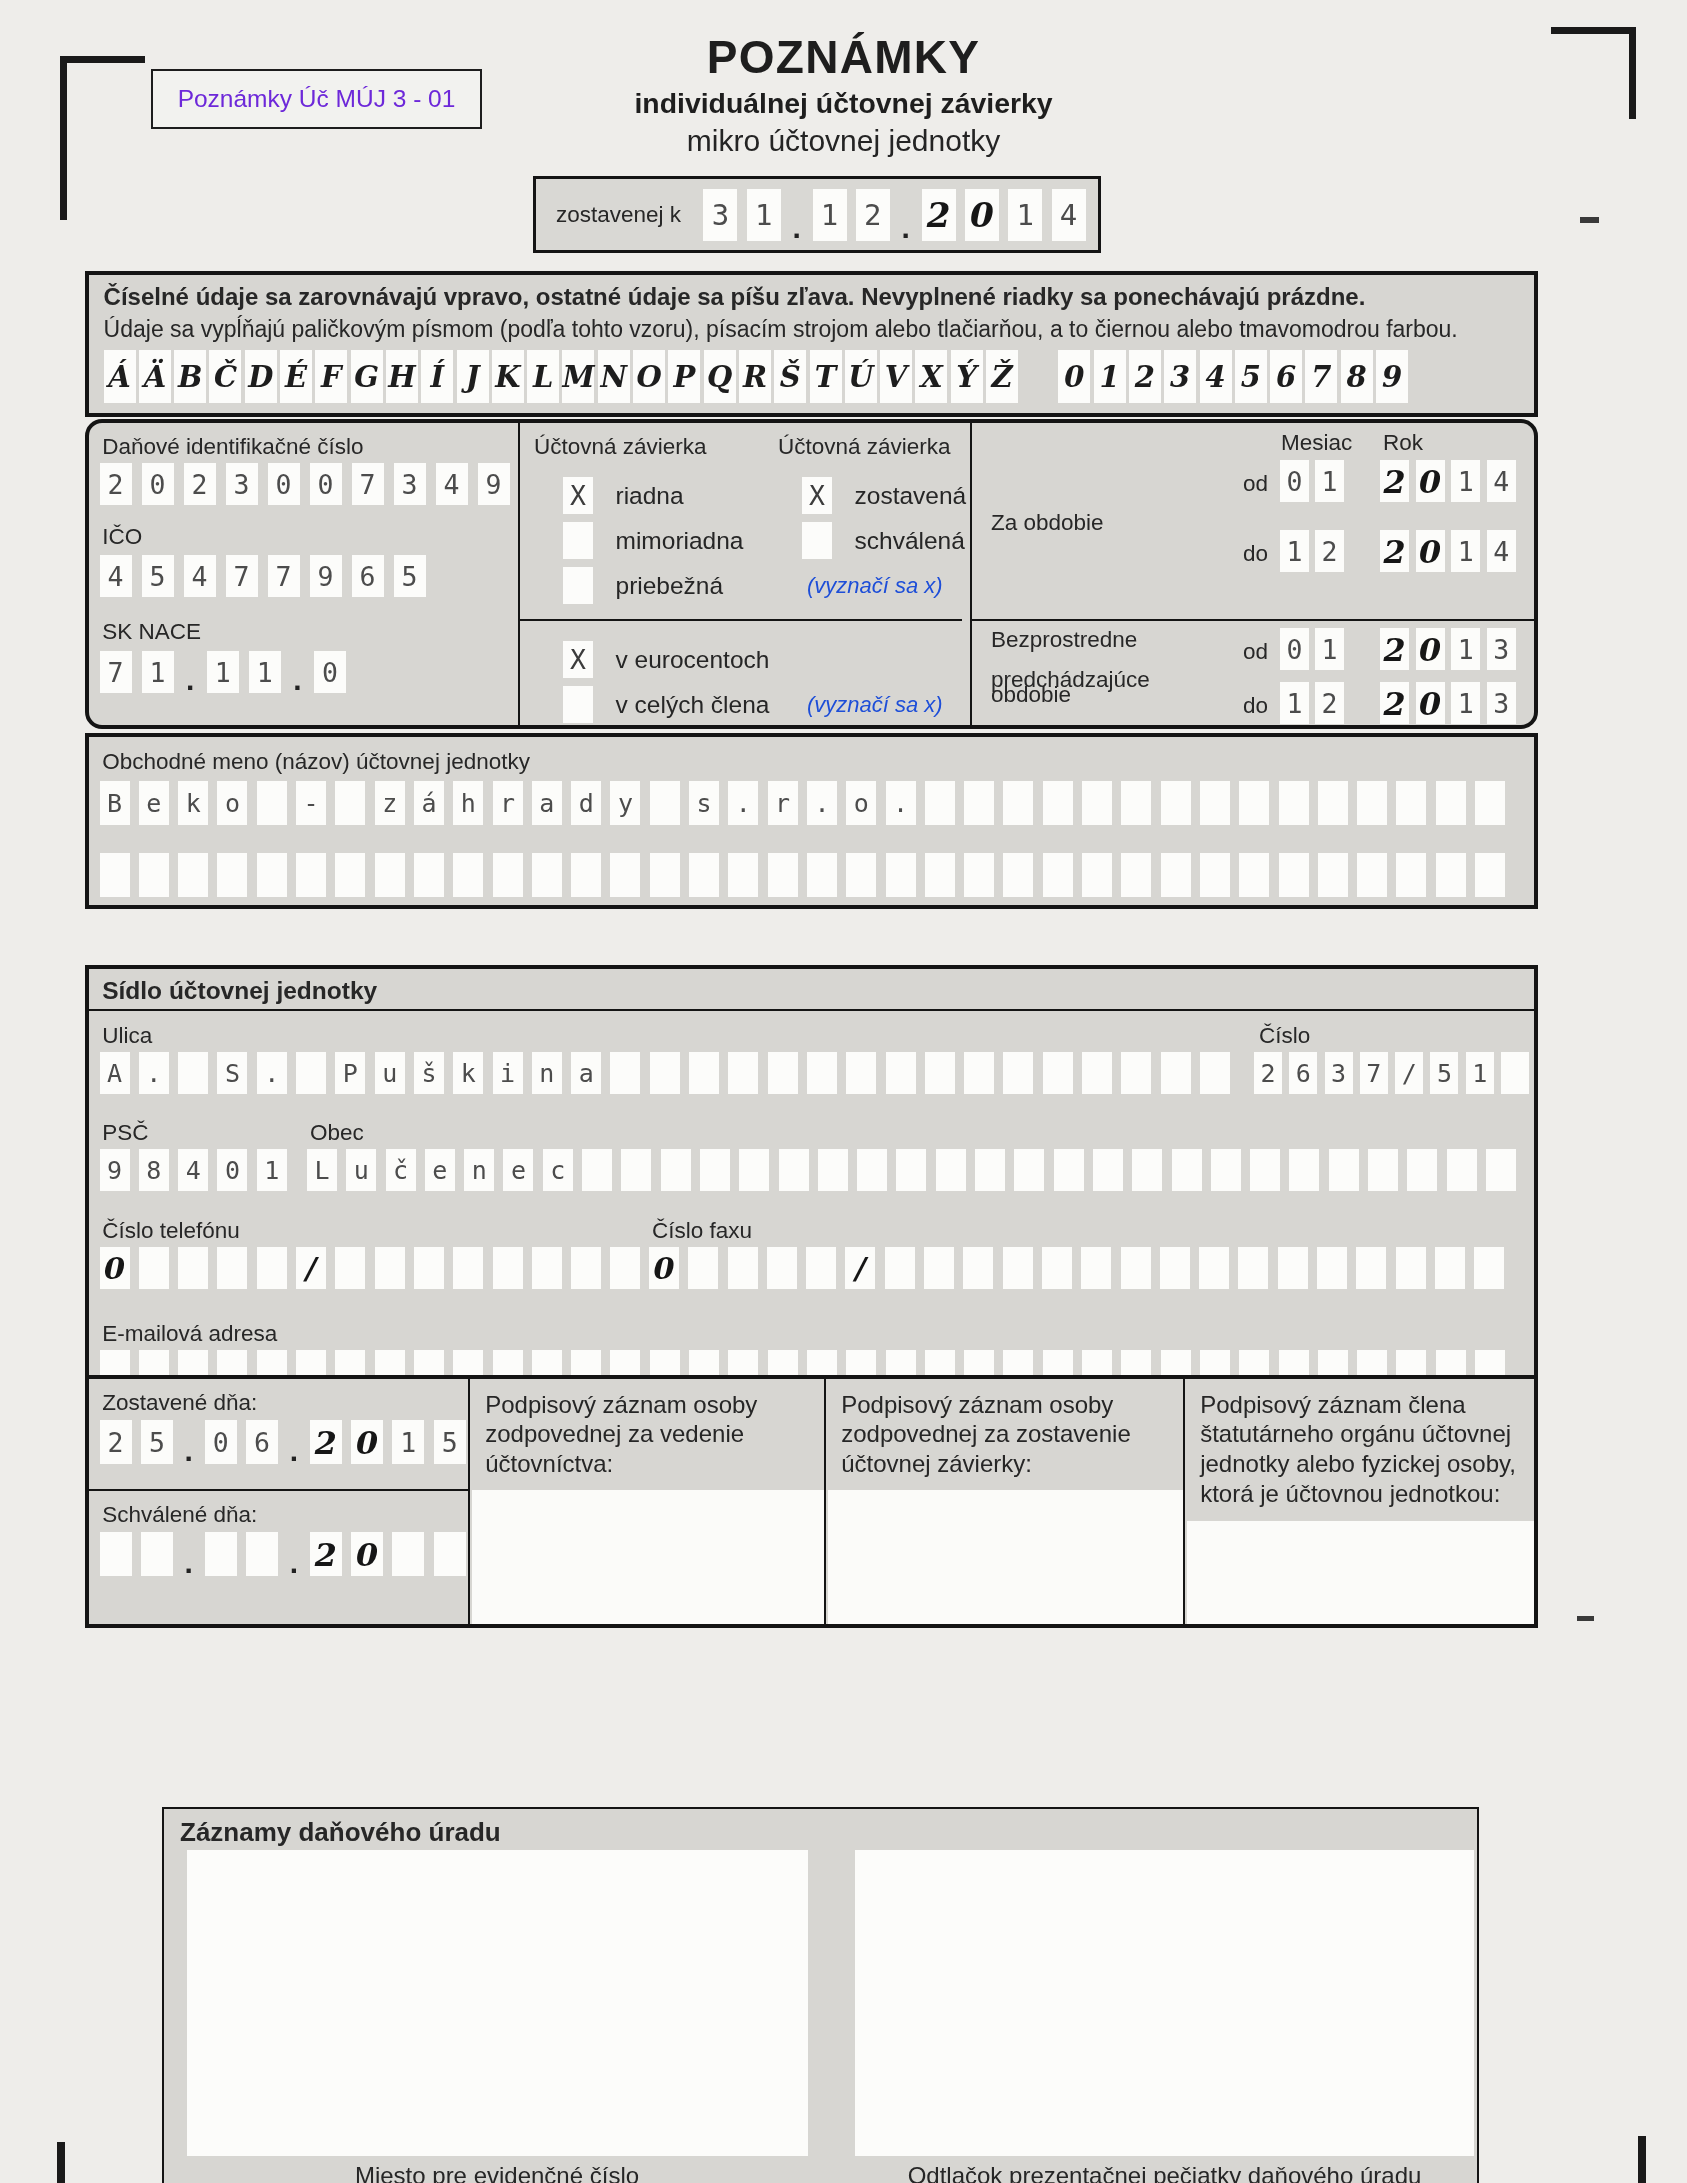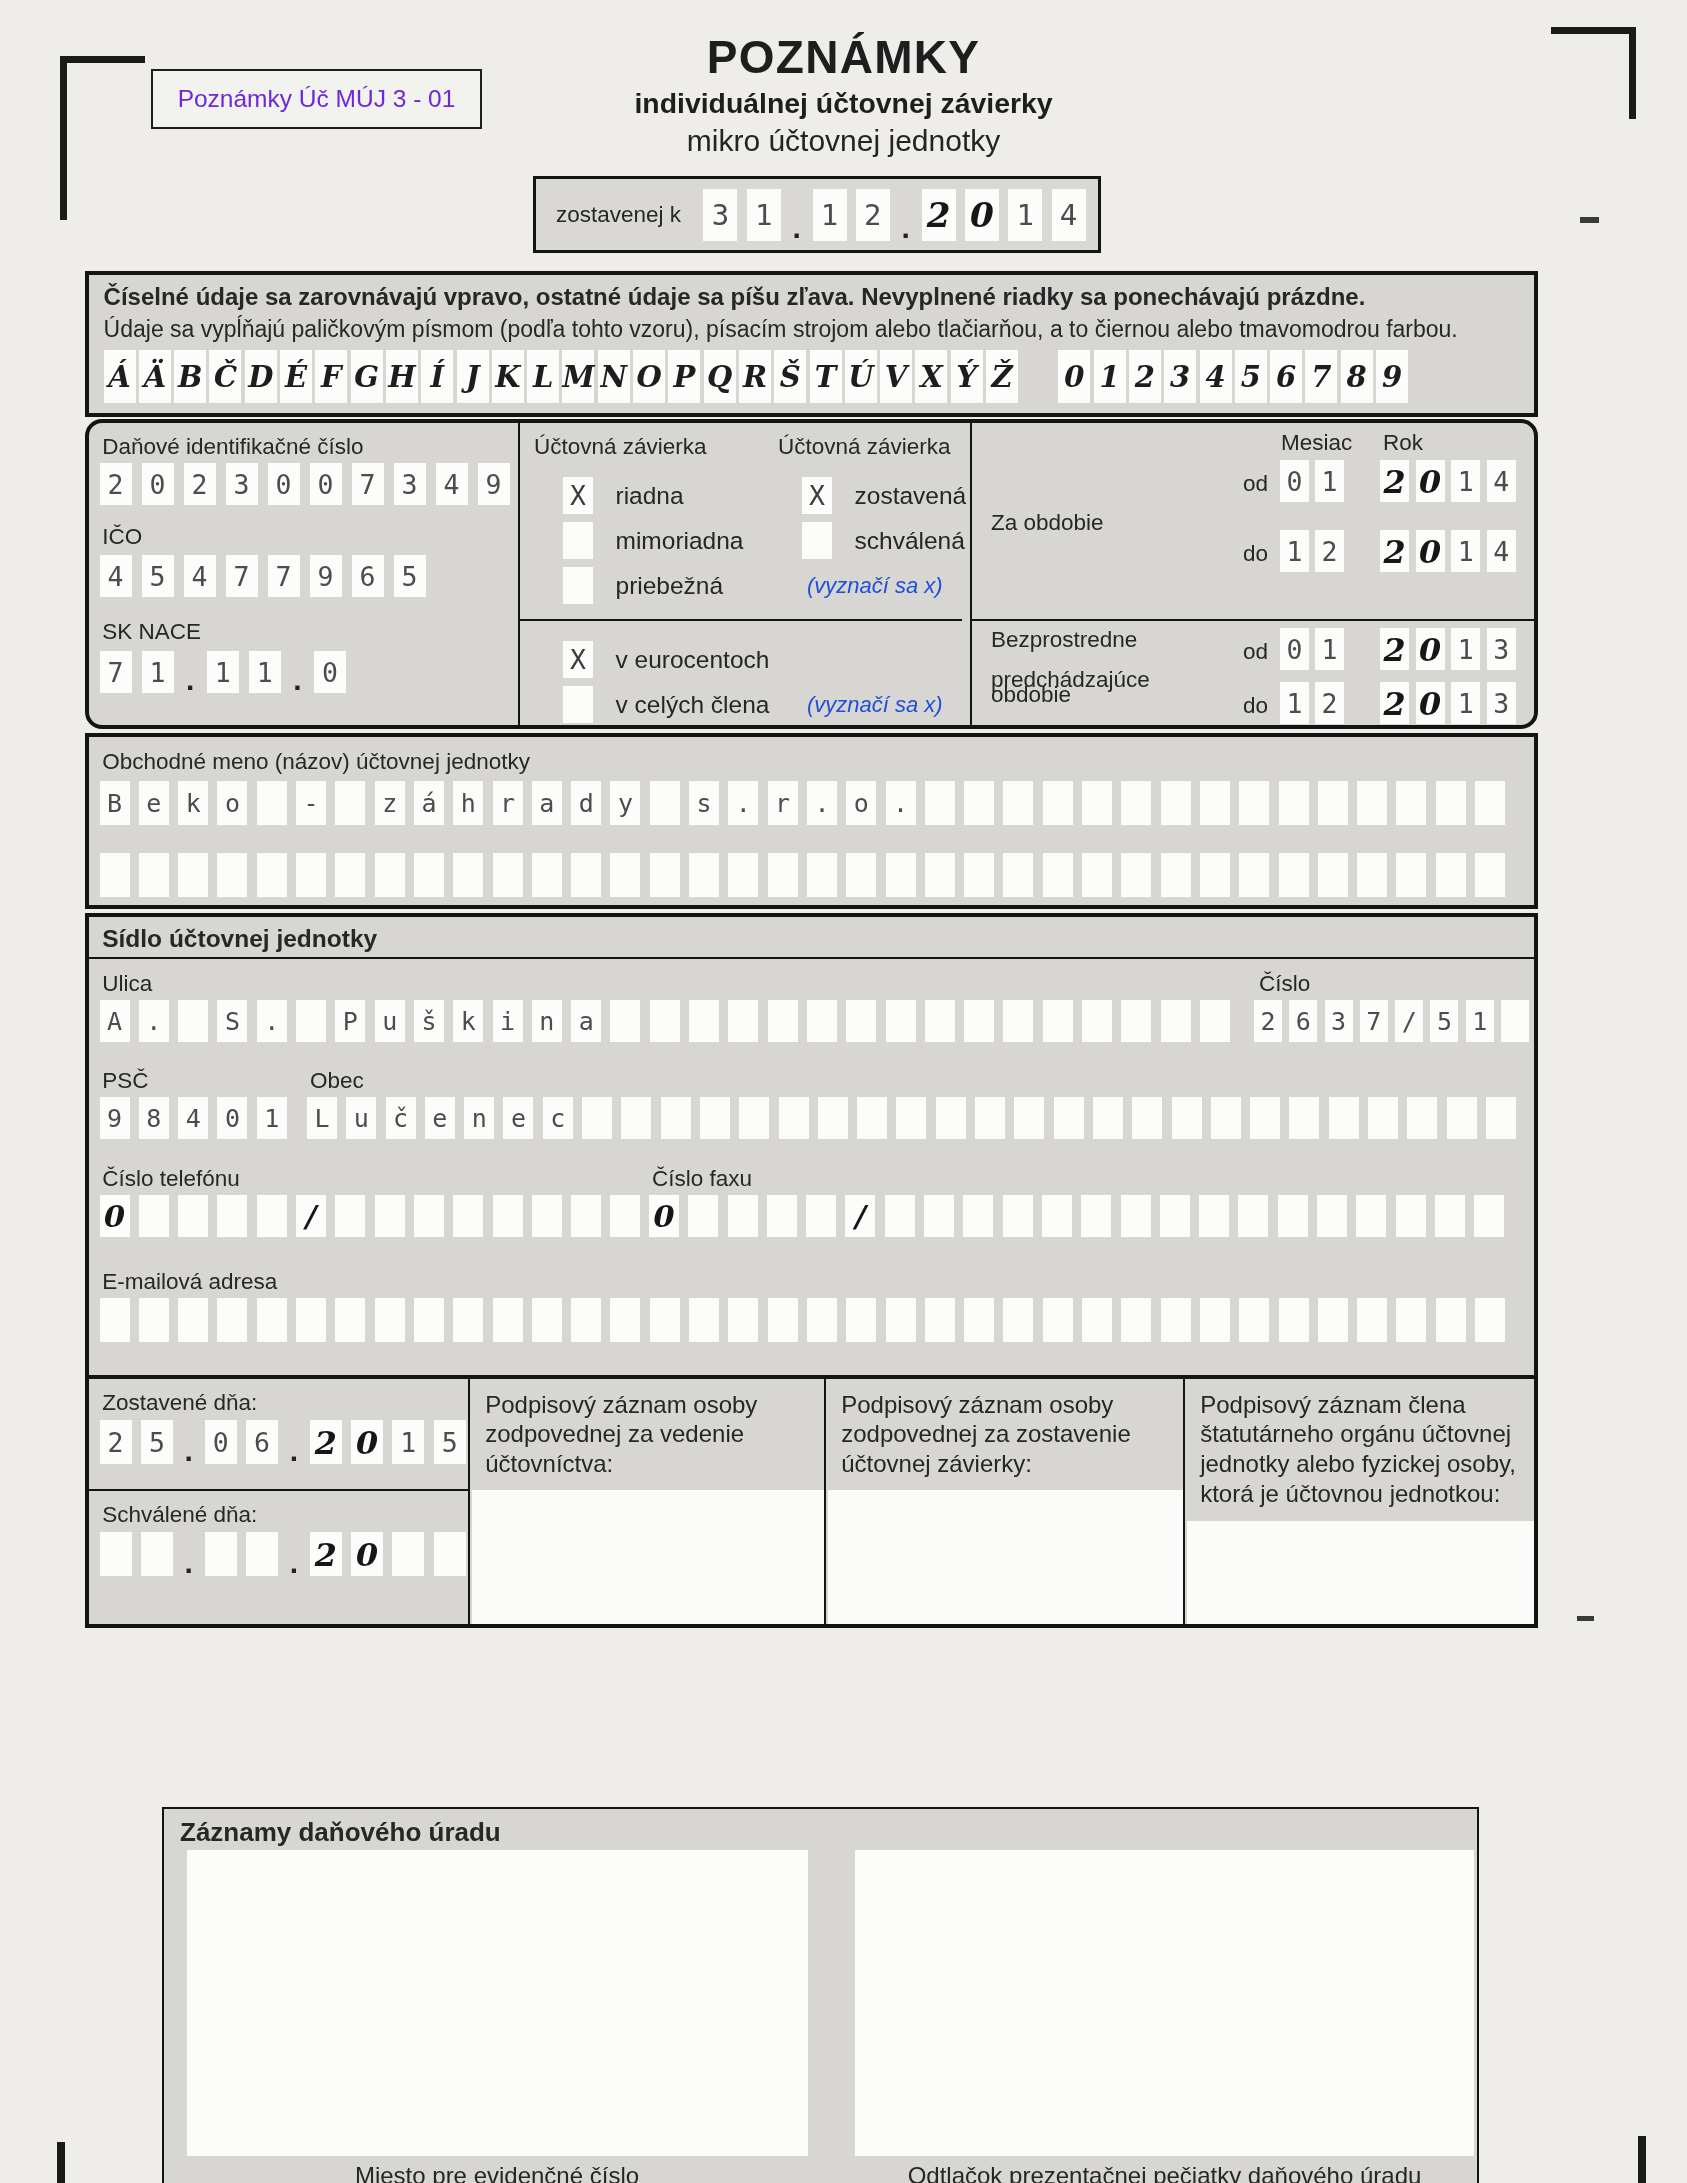--- a/index.html
+++ b/index.html
@@ -372,21 +372,21 @@
         <span class="cell"></span>
         <span class="cell"></span>
         <span class="cell"></span>
         <span class="cell"></span>
         <span class="cell"></span>
         <span class="cell"></span>
         <span class="cell"></span>
       </div>
   </div>
 
-  <div class="block" style="top:913px;height:532px;text-decoration:underline;">
+  <div class="block" style="top:965px;height:532px;text-decoration:underline;">
     <div class="abs lbl b" style="left:13.2px;top:8px;">Sídlo účtovnej jednotky</div>
     <div class="hline" style="top:40px;"></div>
 
     <div class="abs lbl" style="left:13.2px;top:54px;">Ulica</div>
     <div class="cellrow abs" style="left:10.6px;top:83px;--cw:30px;--ch:42px;--cg:9.3px;--cf:25px;">
         <span class="cell">A</span>
         <span class="cell">.</span>
         <span class="cell"></span>
         <span class="cell">S</span>
         <span class="cell">.</span>

